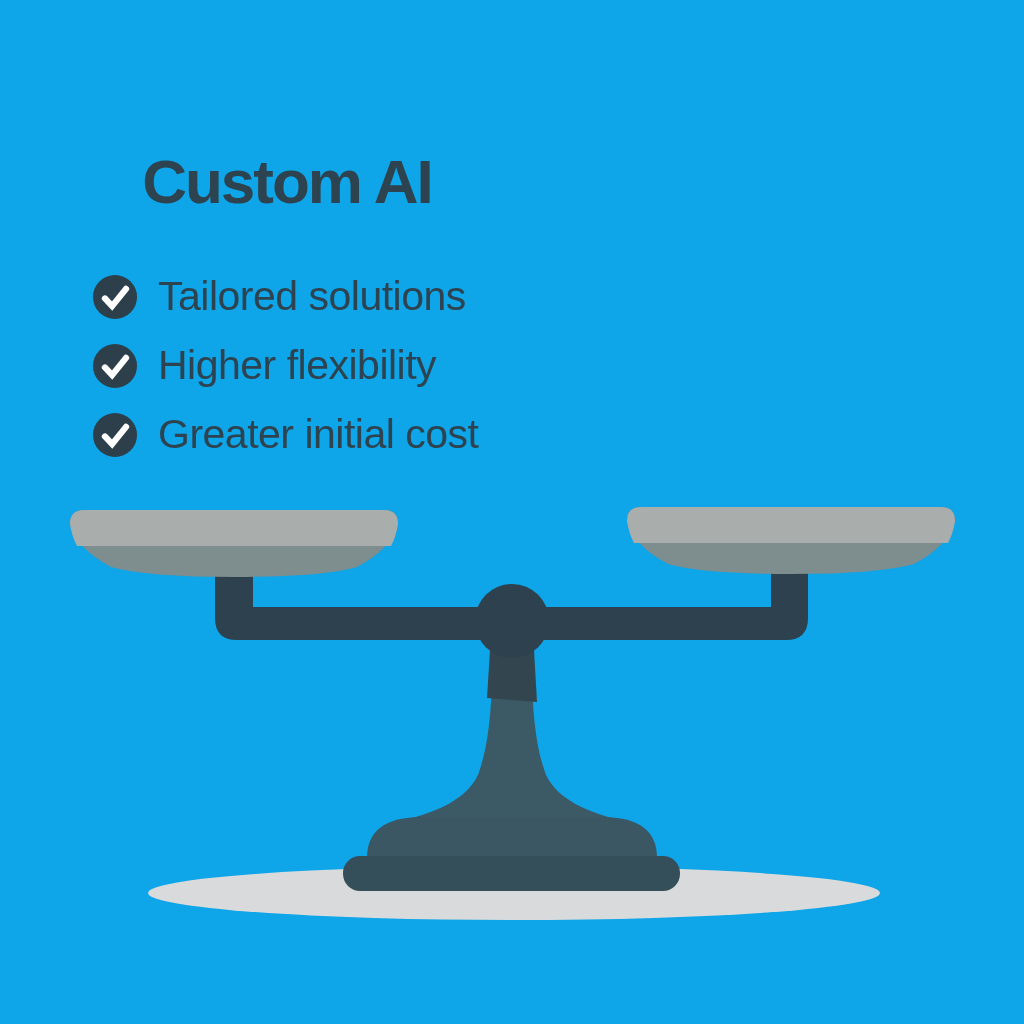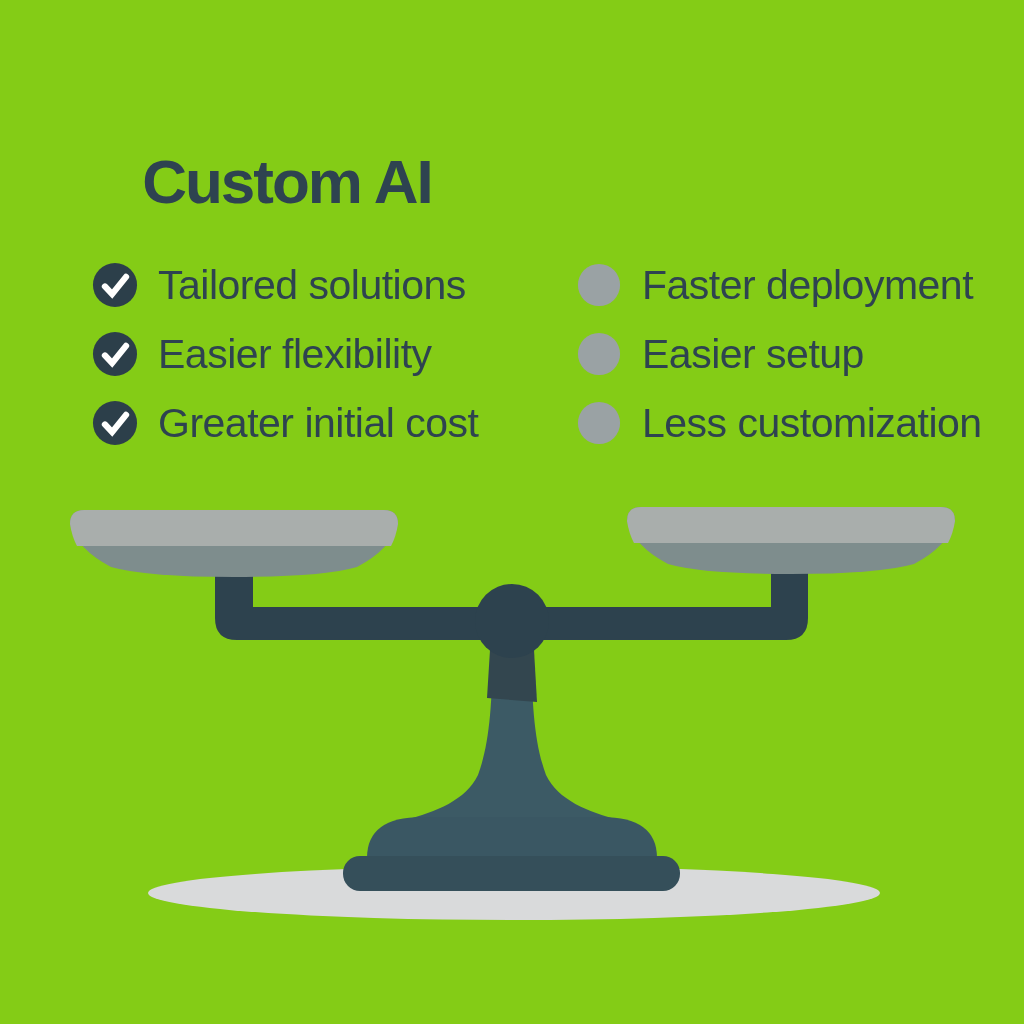--- a/index.html
+++ b/index.html
@@ -1,19 +1,19 @@
 <!DOCTYPE html>
 <html><head>
 <meta charset="utf-8">
 <style>
   html,body{margin:0;padding:0;background:#f4f3f2;}
   .stage{
     position:relative;
     width:1024px;height:1024px;
-    background:#84cc16;
+    background:#0ea5e9;
     overflow:hidden;
     font-family:"Liberation Sans", sans-serif;
     color:#2e4350;
   }
   .title{
     position:absolute;
     top:146px;
     width:470px;
     text-align:center;
     font-size:62px;
@@ -27,21 +27,21 @@
   .list{
     position:absolute;
     top:262px;
     display:flex;
     flex-direction:column;
   }
   .list-left{left:92px;}
   .list-right{left:576px;}
   .row{
     display:flex;
-    align-items:flex-start;
+    align-items:center;
     height:69px;
     gap:20px;
   }
   .bullet{
     width:46px;height:46px;
     flex:0 0 46px;
   }
   .item-text{
     font-size:41px;
     letter-spacing:-0.5px;
@@ -66,51 +66,31 @@
         <circle cx="24" cy="24" r="23" fill="#2c3f4a"></circle>
         <path d="M13.5 25.5 L21 33.5 L35.5 15.5" fill="none" stroke-width="6.5" stroke-linecap="round" stroke="#ffffff"></path>
       </svg>
       <span class="item-text">Tailored solutions</span>
     </div>
     <div class="row">
       <svg class="bullet" viewBox="0 0 48 48">
         <circle cx="24" cy="24" r="23" fill="#2c3f4a"></circle>
         <path d="M13.5 25.5 L21 33.5 L35.5 15.5" fill="none" stroke-width="6.5" stroke-linecap="round" stroke="#ffffff"></path>
       </svg>
-      <span class="item-text">Easier flexibility</span>
+      <span class="item-text">Higher flexibility</span>
     </div>
     <div class="row">
       <svg class="bullet" viewBox="0 0 48 48">
         <circle cx="24" cy="24" r="23" fill="#2c3f4a"></circle>
         <path d="M13.5 25.5 L21 33.5 L35.5 15.5" fill="none" stroke-width="6.5" stroke-linecap="round" stroke="#ffffff"></path>
       </svg>
       <span class="item-text">Greater initial cost</span>
     </div>
   </div>
 
-  <div class="list list-right">
-    <div class="row">
-      <svg class="bullet" viewBox="0 0 48 48">
-        <circle cx="24" cy="24" r="22" fill="#9aa2a4"></circle>
-      </svg>
-      <span class="item-text">Faster deployment</span>
-    </div>
-    <div class="row">
-      <svg class="bullet" viewBox="0 0 48 48">
-        <circle cx="24" cy="24" r="22" fill="#9aa2a4"></circle>
-      </svg>
-      <span class="item-text">Easier setup</span>
-    </div>
-    <div class="row">
-      <svg class="bullet" viewBox="0 0 48 48">
-        <circle cx="24" cy="24" r="22" fill="#9aa2a4"></circle>
-      </svg>
-      <span class="item-text">Less customization</span>
-    </div>
-  </div>
 
   <svg class="scale-svg" width="1024" height="1024" viewBox="0 0 1024 1024">
 
     <ellipse cx="514" cy="893" rx="366" ry="27" fill="#d9dadb"></ellipse>
 
     <path d="M493 646
              C492 710 489 745 478 775
              C466 800 436 812 405 820
              L619 820
              C588 812 558 800 546 775

